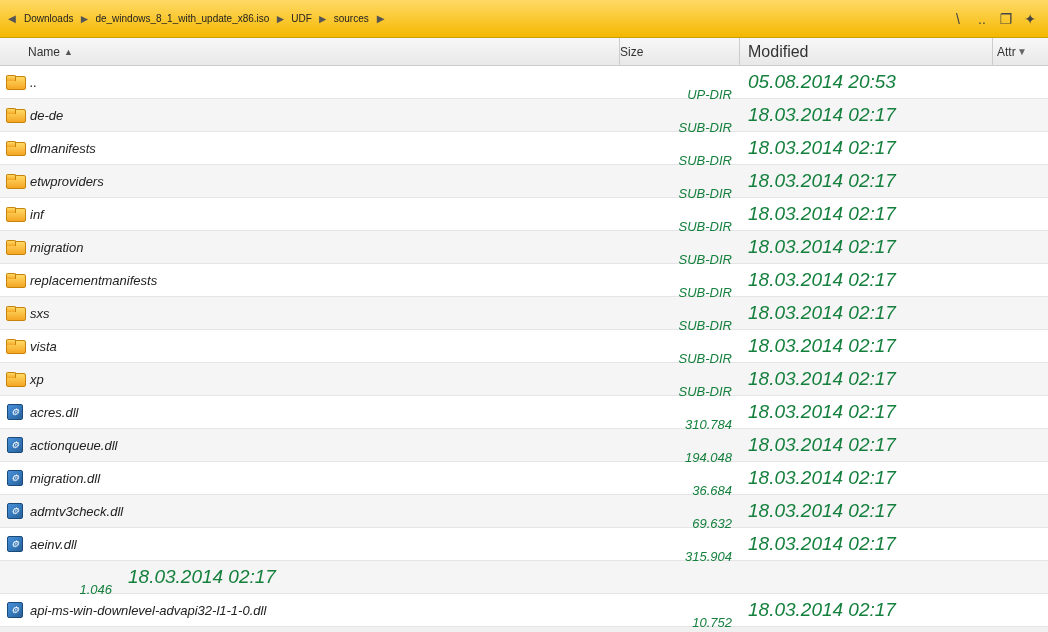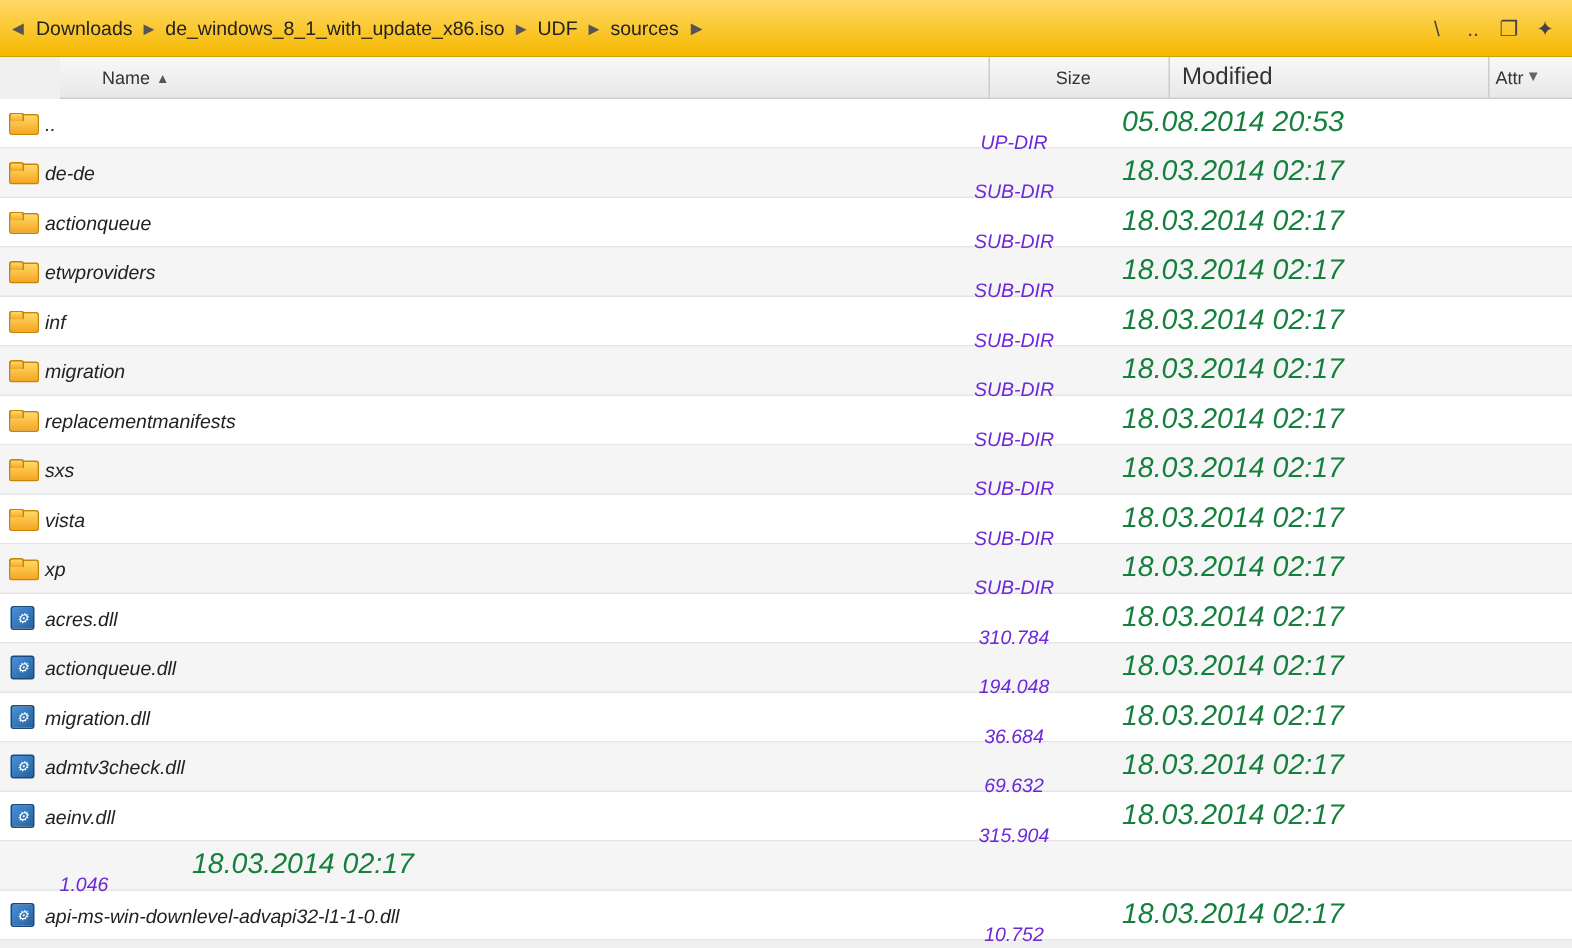--- a/index.html
+++ b/index.html
@@ -25,21 +25,21 @@
     .breadcrumb-area {
       display: flex;
       align-items: center;
       flex: 1;
       height: 100%;
     }
     .breadcrumb-item {
       display: flex;
       align-items: center;
       color: #222;
-      font-size: 13px;
+      font-size: 10px;
       font-weight: normal;
       cursor: pointer;
       padding: 2px 4px;
     }
     .breadcrumb-sep {
       color: #555;
       margin: 0 1px;
       font-size: 12px;
     }
     .breadcrumb-arrow {
@@ -72,21 +72,20 @@
 
     
     .col-headers {
       background: linear-gradient(to bottom, #f8f8f8, #e8e8e8);
       border-bottom: 1px solid #ccc;
       height: 28px;
       display: flex;
       align-items: center;
       padding: 0;
       user-select: none;
-      margin-left: 40px;
     }
     .col-name {
       flex: 0 0 620px;
       padding-left: 28px;
       display: flex;
       align-items: center;
       gap: 4px;
       color: #333;
       font-size: 12px;
       cursor: pointer;
@@ -100,21 +99,21 @@
     .col-size {
       flex: 0 0 120px;
       text-align: right;
       padding-right: 8px;
       color: #333;
       font-size: 12px;
       cursor: pointer;
       height: 100%;
       display: flex;
       align-items: center;
-      justify-content: center;
+      justify-content: flex-start;
       border-right: 1px solid #ccc;
     }
     .col-modified {
       flex: 1;
       padding-left: 8px;
       color: #333;
       font-size: 16px;
       cursor: pointer;
       height: 100%;
       display: flex;
@@ -159,23 +158,23 @@
       align-items: center;
       padding-left: 6px;
       gap: 6px;
       overflow: hidden;
       color: #222;
       font-style: italic;
       font-size: 13px;
     }
     .file-cell-size {
       flex: 0 0 120px;
-      text-align: center;
+      text-align: right;
       padding-right: 8px;
-      color: #6d28d9;
+      color: #15803d;
       font-style: italic;
       font-size: 13px;
       margin-top: 25px;
     }
     .file-cell-modified {
       flex: 1;
       padding-left: 8px;
       color: #15803d;
       font-style: italic;
       font-size: 19px;
@@ -326,21 +325,21 @@
       <div class="folder-icon"></div>
       <span>de-de</span>
     </div>
     <div class="file-cell-size">SUB-DIR</div>
     <div class="file-cell-modified">18.03.2014  02:17</div>
     <div class="file-cell-attr"></div>
   </div>
       <div class="file-row">
     <div class="file-cell-name">
       <div class="folder-icon"></div>
-      <span>actionqueue</span>
+      <span>dlmanifests</span>
     </div>
     <div class="file-cell-size">SUB-DIR</div>
     <div class="file-cell-modified">18.03.2014  02:17</div>
     <div class="file-cell-attr"></div>
   </div>
       <div class="file-row">
     <div class="file-cell-name">
       <div class="folder-icon"></div>
       <span>etwproviders</span>
     </div>

